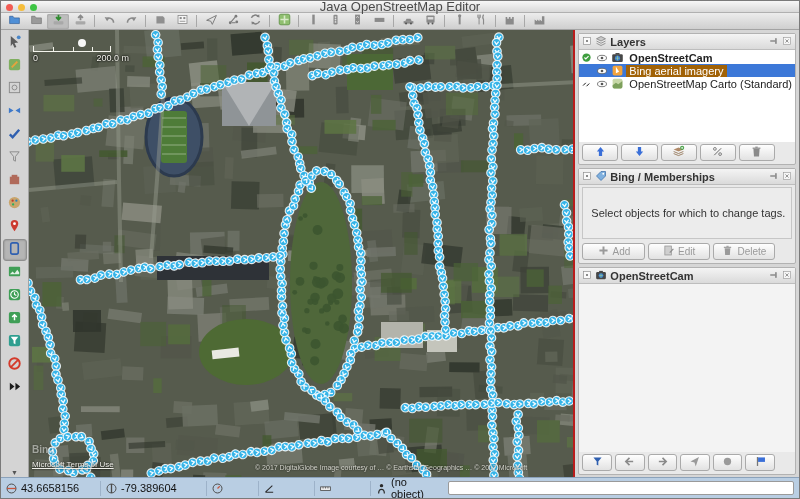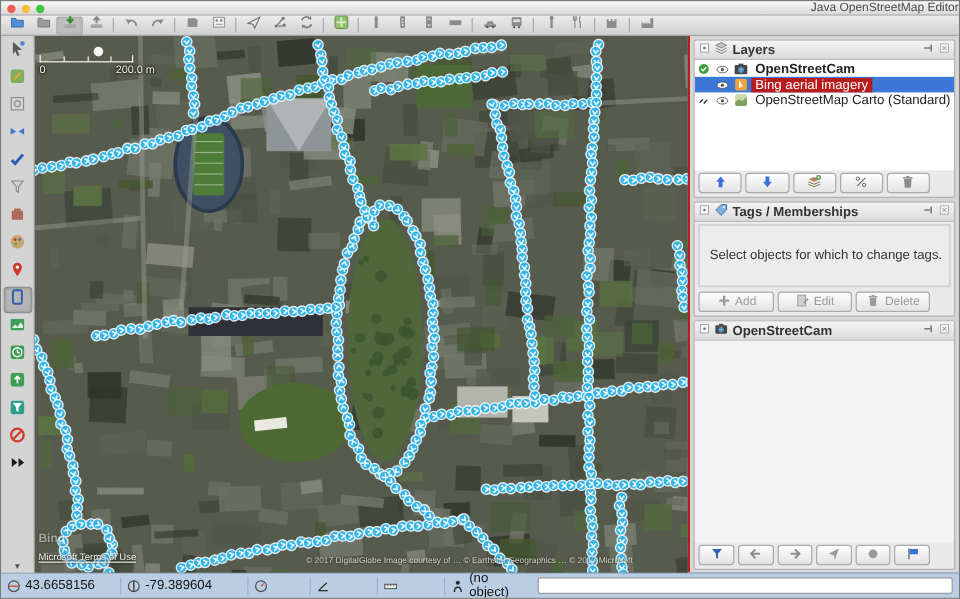--- a/index.html
+++ b/index.html
@@ -1,22 +1,22 @@
 <!DOCTYPE html>
 <html><head>
 <meta charset="utf-8">
 <style>
   * { box-sizing: border-box; margin: 0; padding: 0; }
   body { font-family: "Liberation Sans", sans-serif; background:#888; }
   .window { width:800px; height:499px; position:relative; background:#dcdcdc; overflow:hidden;
             display:flex; flex-direction:column; border:1px solid #7a7a7a; }
   
   .titlebar { height:12px; flex:0 0 12px; background:linear-gradient(#f7f7f7,#d9d9d9);
-              border-bottom:1px solid #b0b0b0; position:relative; text-align:right;
-              font-size:10px; line-height:11px; color:#4a4a4a; }
+              border-bottom:1px solid #b0b0b0; position:relative; text-align:center;
+              font-size:13px; line-height:11px; color:#4a4a4a; }
   .lights { position:absolute; left:5px; top:2.5px; display:flex; gap:5px; }
   .light { width:7px; height:7px; border-radius:50%; }
   
   .toolbar { height:17px; flex:0 0 17px; background:linear-gradient(#ececec,#cfcfcf);
              border-bottom:1px solid #a3a3a3; display:flex; align-items:center; padding-left:2px; }
   .tbtn { width:22px; height:15px; display:flex; align-items:center; justify-content:center;
           border-radius:2px; }
   .tbtn.pressed { background:#bdbdbd; box-shadow:inset 0 0 2px #8b8b8b; }
   .tsep { width:1px; height:12px; background:#a8a8a8; margin:0 3px; }
   
@@ -52,21 +52,21 @@
   .phead { height:16px; flex:0 0 16px; display:flex; align-items:center; gap:3px; padding:0 3px;
            background:linear-gradient(#f4f4f4,#dadada); border-bottom:1px solid #bdbdbd;
            font-weight:bold; color:#333; }
   .phead .sp { flex:1; }
   .pbody-white { background:#fff; height:92px; overflow:hidden; padding-top:1px; }
   .lrow { display:flex; align-items:center; height:13px; font-size:11px; color:#222; }
   .lrow .c1 { width:15px; display:flex; justify-content:center; }
   .lrow .c2 { width:15px; display:flex; justify-content:center; }
   .lrow .c3 { width:17px; display:flex; justify-content:center; }
   .lrow .lbl { padding:0 3px; white-space:nowrap; }
-  .lrow.selected .lbl { background:#b91c1c; color:#fff; }
+  .lrow.selected .lbl { background:#a16207; color:#fff; }
   .lrow.selected { background:#3c78d8; color:#fff; }
   .ptools { display:flex; gap:3px; padding:2px 20px 3px 3px; }
   .pbtn { flex:1; height:17px; border:1px solid #aaa; border-radius:3px;
           background:linear-gradient(#fefefe,#e2e2e2); display:flex; align-items:center;
           justify-content:center; gap:3px; font-size:10px; color:#9a9a9a; }
   .tagsbody { margin:2px 3px; height:52px; background:#ececec; border:1px solid #c6c6c6;
               display:flex; align-items:center; padding-left:8px; color:#333; font-size:11px; }
   .oscbody { flex:1; background:#f3f3f3; margin:0; min-height:0; }
   
   .statusbar { height:21px; flex:0 0 21px; background:#b9cee3; border-top:1px solid #8ba2bb;
@@ -2826,21 +2826,21 @@
       <div class="panel" style="flex:0 0 88px">
         <div class="phead">
           <span class="hicon"><svg width="10" height="10" viewBox="0 0 16 16">
                 <rect x="2.5" y="2.5" width="11" height="11" fill="#fafafa" stroke="#8a8a8a"></rect>
                 <circle cx="8" cy="8" r="1.6" fill="#666"></circle>
               </svg></span>
           <span class="hicon2"><svg width="12" height="12" viewBox="0 0 16 16">
                 <path d="M2 8l6-6h6v6l-6 6z" fill="#7fb0de" stroke="#3d6fa8"></path>
                 <circle cx="11" cy="5" r="1.2" fill="#fff"></circle>
               </svg></span>
-          <span>Tags / Memberships</span>
+          <span>Bing / Memberships</span>
           <span class="sp"></span>
           <span class="hicon"><svg width="10" height="10" viewBox="0 0 16 16">
                 <rect x="2" y="7" width="8" height="2" fill="#7a7a7a"></rect>
                 <rect x="10" y="3.5" width="2.2" height="9" fill="#7a7a7a"></rect>
               </svg></span>
           <span class="hicon"><svg width="10" height="10" viewBox="0 0 16 16">
                 <rect x="2.5" y="2.5" width="11" height="11" fill="#f6f6f6" stroke="#9a9a9a"></rect>
                 <path d="M5.5 5.5l5 5M10.5 5.5l-5 5" stroke="#777" stroke-width="1.2"></path>
               </svg></span>
         </div>

